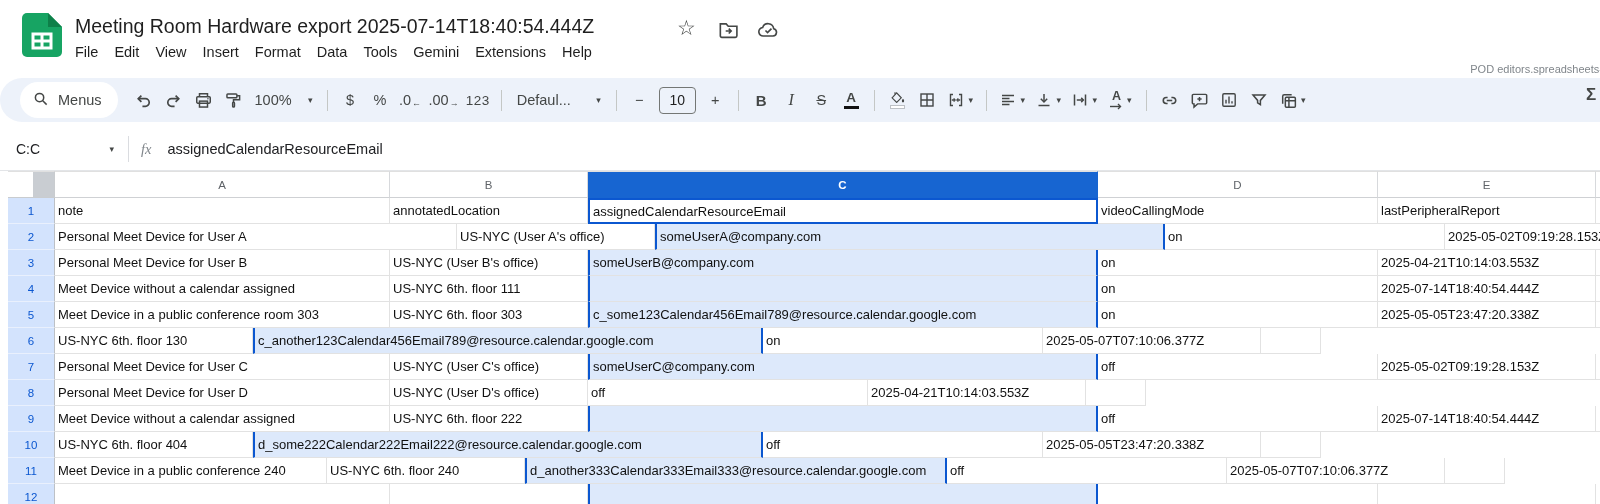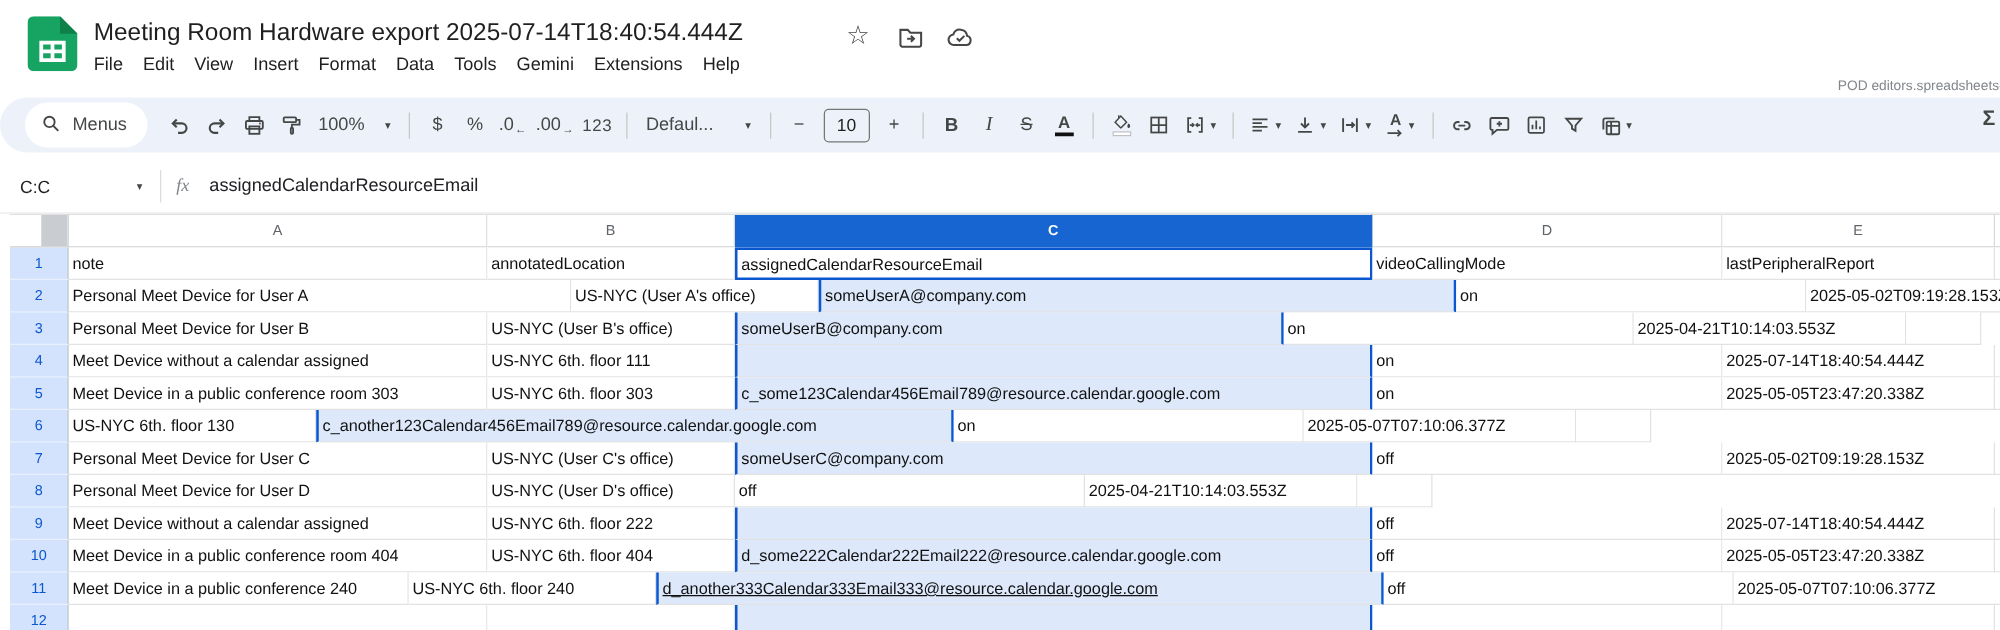--- a/index.html
+++ b/index.html
@@ -314,21 +314,21 @@
       <div class="g-cell selcol" style="width: 510px;">someUserA@company.com</div>
       <div class="g-cell" style="width: 280px;">on</div>
       <div class="g-cell" style="width: 218px;">2025-05-02T09:19:28.153Z</div>
       <div class="g-cell" style="width: 60px;"></div>
     </div>
     <div class="g-row">
       <div class="g-spacer" style="width: 8px;"></div>
       <div class="g-gutter" style="width: 47px;">3</div>
       <div class="g-cell" style="width: 335px;">Personal Meet Device for User B</div>
       <div class="g-cell" style="width: 198px;">US-NYC (User B's office)</div>
-      <div class="g-cell selcol" style="width: 439px;">someUserB@company.com</div>
+      <div class="g-cell selcol" style="width: 510px;">someUserB@company.com</div>
       <div class="g-cell" style="width: 280px;">on</div>
       <div class="g-cell" style="width: 218px;">2025-04-21T10:14:03.553Z</div>
       <div class="g-cell" style="width: 60px;"></div>
     </div>
     <div class="g-row">
       <div class="g-spacer" style="width: 8px;"></div>
       <div class="g-gutter" style="width: 47px;">4</div>
       <div class="g-cell" style="width: 335px;">Meet Device without a calendar assigned</div>
       <div class="g-cell" style="width: 198px;">US-NYC 6th. floor 111</div>
       <div class="g-cell selcol" style="width: 510px;"></div>
@@ -380,33 +380,32 @@
       <div class="g-cell" style="width: 335px;">Meet Device without a calendar assigned</div>
       <div class="g-cell" style="width: 198px;">US-NYC 6th. floor 222</div>
       <div class="g-cell selcol" style="width: 510px;"></div>
       <div class="g-cell" style="width: 280px;">off</div>
       <div class="g-cell" style="width: 218px;">2025-07-14T18:40:54.444Z</div>
       <div class="g-cell" style="width: 60px;"></div>
     </div>
     <div class="g-row">
       <div class="g-spacer" style="width: 8px;"></div>
       <div class="g-gutter" style="width: 47px;">10</div>
-      <div class="g-cell" style="width: 335px;">Meet Device in a public conference room 404</div>
       <div class="g-cell" style="width: 198px;">US-NYC 6th. floor 404</div>
       <div class="g-cell selcol" style="width: 510px;">d_some222Calendar222Email222@resource.calendar.google.com</div>
       <div class="g-cell" style="width: 280px;">off</div>
       <div class="g-cell" style="width: 218px;">2025-05-05T23:47:20.338Z</div>
       <div class="g-cell" style="width: 60px;"></div>
     </div>
     <div class="g-row">
       <div class="g-spacer" style="width: 8px;"></div>
       <div class="g-gutter" style="width: 47px;">11</div>
       <div class="g-cell" style="width: 272px;">Meet Device in a public conference 240</div>
       <div class="g-cell" style="width: 198px;">US-NYC 6th. floor 240</div>
-      <div class="g-cell selcol" style="width: 582px; text-decoration: underline;">d_another333Calendar333Email333@resource.calendar.google.com</div>
+      <div class="g-cell selcol" style="width: 422px;">d_another333Calendar333Email333@resource.calendar.google.com</div>
       <div class="g-cell" style="width: 280px;">off</div>
       <div class="g-cell" style="width: 218px;">2025-05-07T07:10:06.377Z</div>
       <div class="g-cell" style="width: 60px;"></div>
     </div>
     <div class="g-row">
       <div class="g-spacer" style="width: 8px;"></div>
       <div class="g-gutter" style="width: 47px;">12</div>
       <div class="g-cell" style="width: 335px;"></div>
       <div class="g-cell" style="width: 198px;"></div>
       <div class="g-cell selcol" style="width: 510px;"></div>

